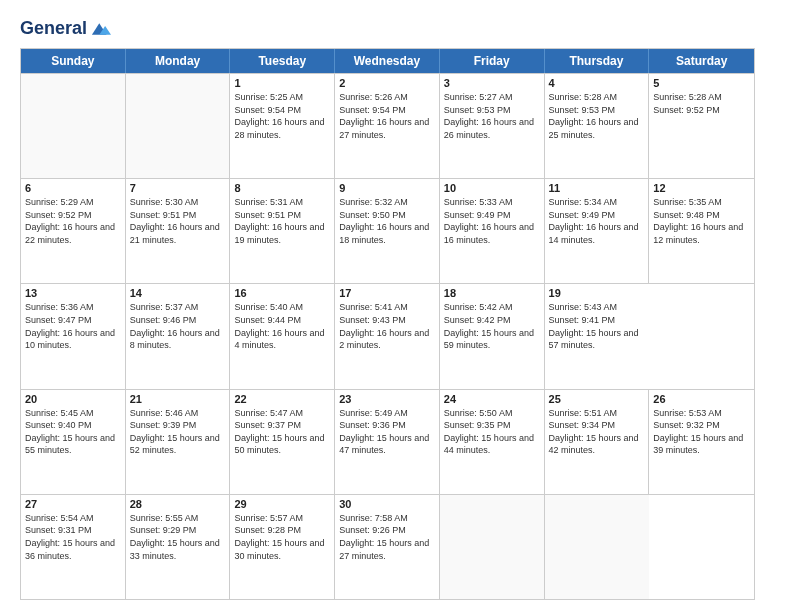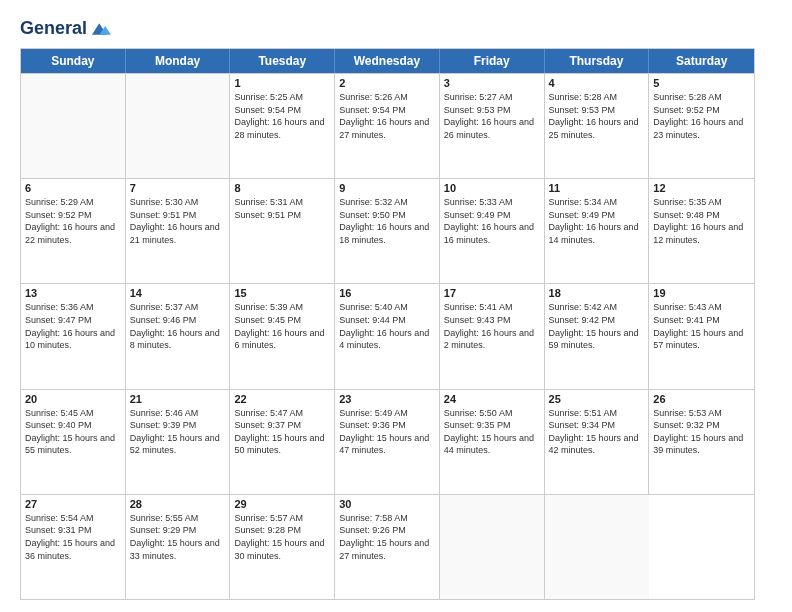--- a/index.html
+++ b/index.html
@@ -163,40 +163,40 @@
           <div class="cal-cell">
             <div class="day-num">4</div>
             <div class="cell-line">Sunrise: 5:28 AM</div>
             <div class="cell-line">Sunset: 9:53 PM</div>
             <div class="cell-line">Daylight: 16 hours and 25 minutes.</div>
           </div>
           <div class="cal-cell">
             <div class="day-num">5</div>
             <div class="cell-line">Sunrise: 5:28 AM</div>
             <div class="cell-line">Sunset: 9:52 PM</div>
-            <div class="cell-line">Daylight: 16 hours and 23 minutes.</div>
           </div>
         </div>
         <div class="cal-row">
           <div class="cal-cell">
             <div class="day-num">6</div>
             <div class="cell-line">Sunrise: 5:29 AM</div>
             <div class="cell-line">Sunset: 9:52 PM</div>
             <div class="cell-line">Daylight: 16 hours and 22 minutes.</div>
           </div>
           <div class="cal-cell">
             <div class="day-num">7</div>
             <div class="cell-line">Sunrise: 5:30 AM</div>
             <div class="cell-line">Sunset: 9:51 PM</div>
             <div class="cell-line">Daylight: 16 hours and 21 minutes.</div>
           </div>
           <div class="cal-cell">
             <div class="day-num">8</div>
             <div class="cell-line">Sunrise: 5:31 AM</div>
             <div class="cell-line">Sunset: 9:51 PM</div>
+            <div class="cell-line">Daylight: 16 hours and 19 minutes.</div>
           </div>
           <div class="cal-cell">
             <div class="day-num">9</div>
             <div class="cell-line">Sunrise: 5:32 AM</div>
             <div class="cell-line">Sunset: 9:50 PM</div>
             <div class="cell-line">Daylight: 16 hours and 18 minutes.</div>
           </div>
           <div class="cal-cell">
             <div class="day-num">10</div>
             <div class="cell-line">Sunrise: 5:33 AM</div>
@@ -221,26 +221,20 @@
             <div class="day-num">13</div>
             <div class="cell-line">Sunrise: 5:36 AM</div>
             <div class="cell-line">Sunset: 9:47 PM</div>
             <div class="cell-line">Daylight: 16 hours and 10 minutes.</div>
           </div>
           <div class="cal-cell">
             <div class="day-num">14</div>
             <div class="cell-line">Sunrise: 5:37 AM</div>
             <div class="cell-line">Sunset: 9:46 PM</div>
             <div class="cell-line">Daylight: 16 hours and 8 minutes.</div>
-          </div>
-          <div class="cal-cell">
-            <div class="day-num">15</div>
-            <div class="cell-line">Sunrise: 5:39 AM</div>
-            <div class="cell-line">Sunset: 9:45 PM</div>
-            <div class="cell-line">Daylight: 16 hours and 6 minutes.</div>
           </div>
           <div class="cal-cell">
             <div class="day-num">16</div>
             <div class="cell-line">Sunrise: 5:40 AM</div>
             <div class="cell-line">Sunset: 9:44 PM</div>
             <div class="cell-line">Daylight: 16 hours and 4 minutes.</div>
           </div>
           <div class="cal-cell">
             <div class="day-num">17</div>
             <div class="cell-line">Sunrise: 5:41 AM</div>

